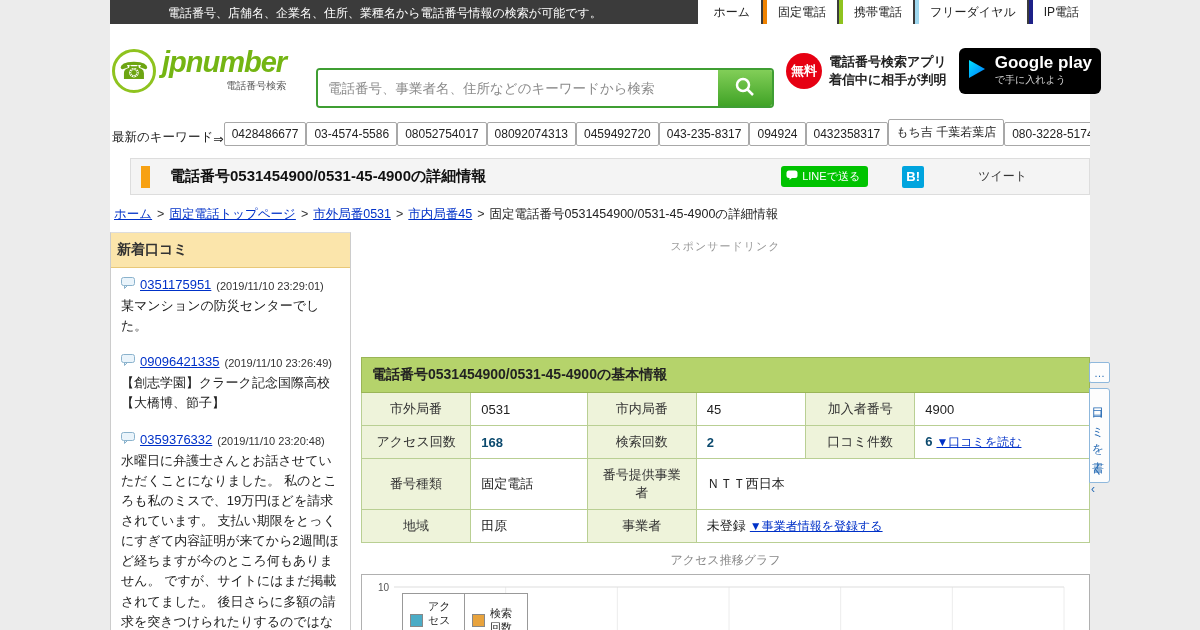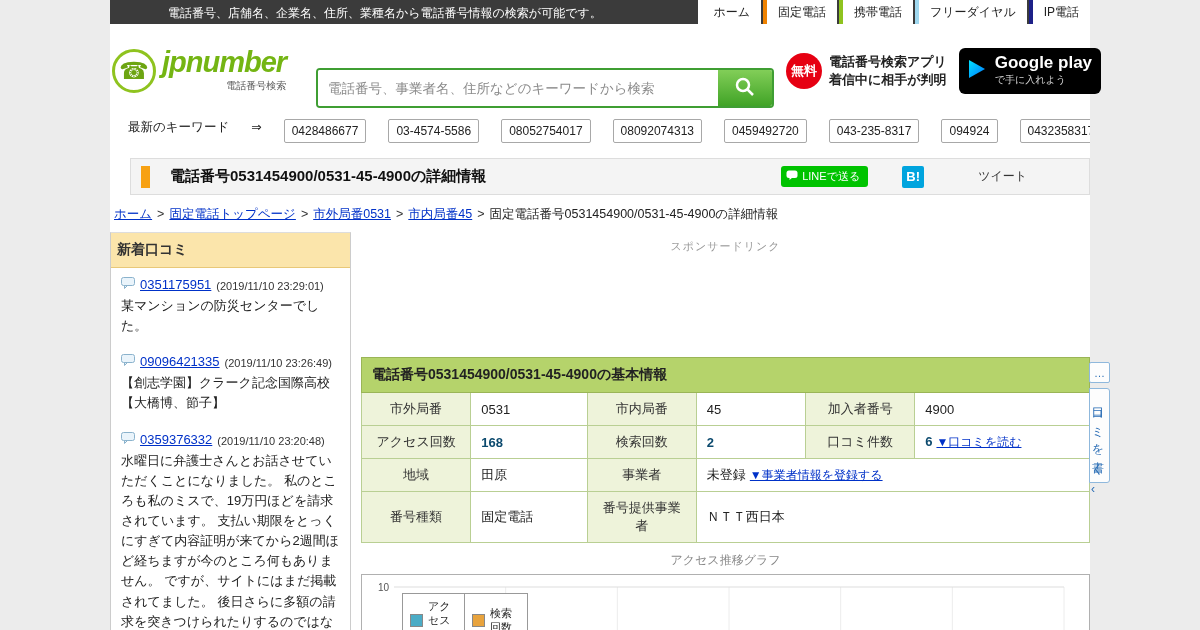--- a/index.html
+++ b/index.html
@@ -35,21 +35,21 @@
   .promo { display:flex; align-items:center; gap:7px; flex-shrink:0; }
   .free-badge { width:36px; height:36px; border-radius:50%; background:#e60012; color:#fff; font-size:13px;
     font-weight:bold; display:flex; align-items:center; justify-content:center; flex-shrink:0; }
   .promo-text { font-size:13px; font-weight:bold; color:#222; line-height:1.35; white-space:nowrap; }
   .gplay { width:142px; height:46px; background:#000; border-radius:6px; display:flex; align-items:center;
     justify-content:center; gap:9px; cursor:pointer; flex-shrink:0; }
   .gp-main { font-size:17px; font-weight:bold; color:#fff; line-height:1.1; }
   .gp-sub { font-size:10px; color:#d5d5d5; }
 
   
-  .keywords { display:flex; align-items:flex-start; gap:22px; padding:2px 18px 8px; font-size:12.5px; color:#222;
+  .keywords { display:flex; align-items:flex-end; gap:0; padding:2px 2px 8px; font-size:12.5px; color:#222;
     white-space:nowrap; overflow:hidden; }
   .kw-btn { border:1px solid #a8a8a8; background:#fff; padding:4px 7px; font-size:12px; border-radius:2px;
     color:#222; text-decoration:none; cursor:pointer; flex-shrink:0; }
 
   
   .titlebar { margin-top:4px; background:#f4f4f4; border:1px solid #ddd; display:flex; align-items:center;
     height:37px; padding:4px 10px; gap:20px;margin-left:20px; }
   .accent-block { width:9px; height:22px; background:#f7a113; flex-shrink:0; }
   .page-title { font-size:15px; font-weight:bold; color:#111; flex:1; }
   .line-btn { background:#00c300; color:#fff; font-size:11px; border-radius:3px; padding:3px 8px 3px 5px;
@@ -285,32 +285,32 @@
           <td class="lbl">アクセス回数</td>
           <td class="val"><span class="red">168</span></td>
           <td class="lbl">検索回数</td>
           <td class="val"><span class="red">2</span></td>
           <td class="lbl">口コミ件数</td>
           <td class="val">
             <span class="red">6</span><a class="table-link">▼口コミを読む</a>
           </td>
         </tr>
         <tr>
+          <td class="lbl">番号種類</td>
+          <td class="val">固定電話</td>
+          <td class="lbl">番号提供事業者</td>
+          <td class="val" colspan="3">ＮＴＴ西日本</td>
+        </tr>
+        <tr>
           <td class="lbl">地域</td>
           <td class="val">田原</td>
           <td class="lbl">事業者</td>
           <td class="val" colspan="3">
             <span>未登録</span><a class="table-link">▼事業者情報を登録する</a>
           </td>
-        </tr>
-        <tr>
-          <td class="lbl">番号種類</td>
-          <td class="val">固定電話</td>
-          <td class="lbl">番号提供事業者</td>
-          <td class="val" colspan="3">ＮＴＴ西日本</td>
         </tr>
         </tbody>
       </table>
 
       <div class="graph-title">アクセス推移グラフ</div>
       <div class="graph-box">
         <div class="legend">
           <div class="legend-cell">
             <span class="legend-swatch" style="background-color: rgb(75, 172, 198);"></span>
             <span>アクセス回数</span>

